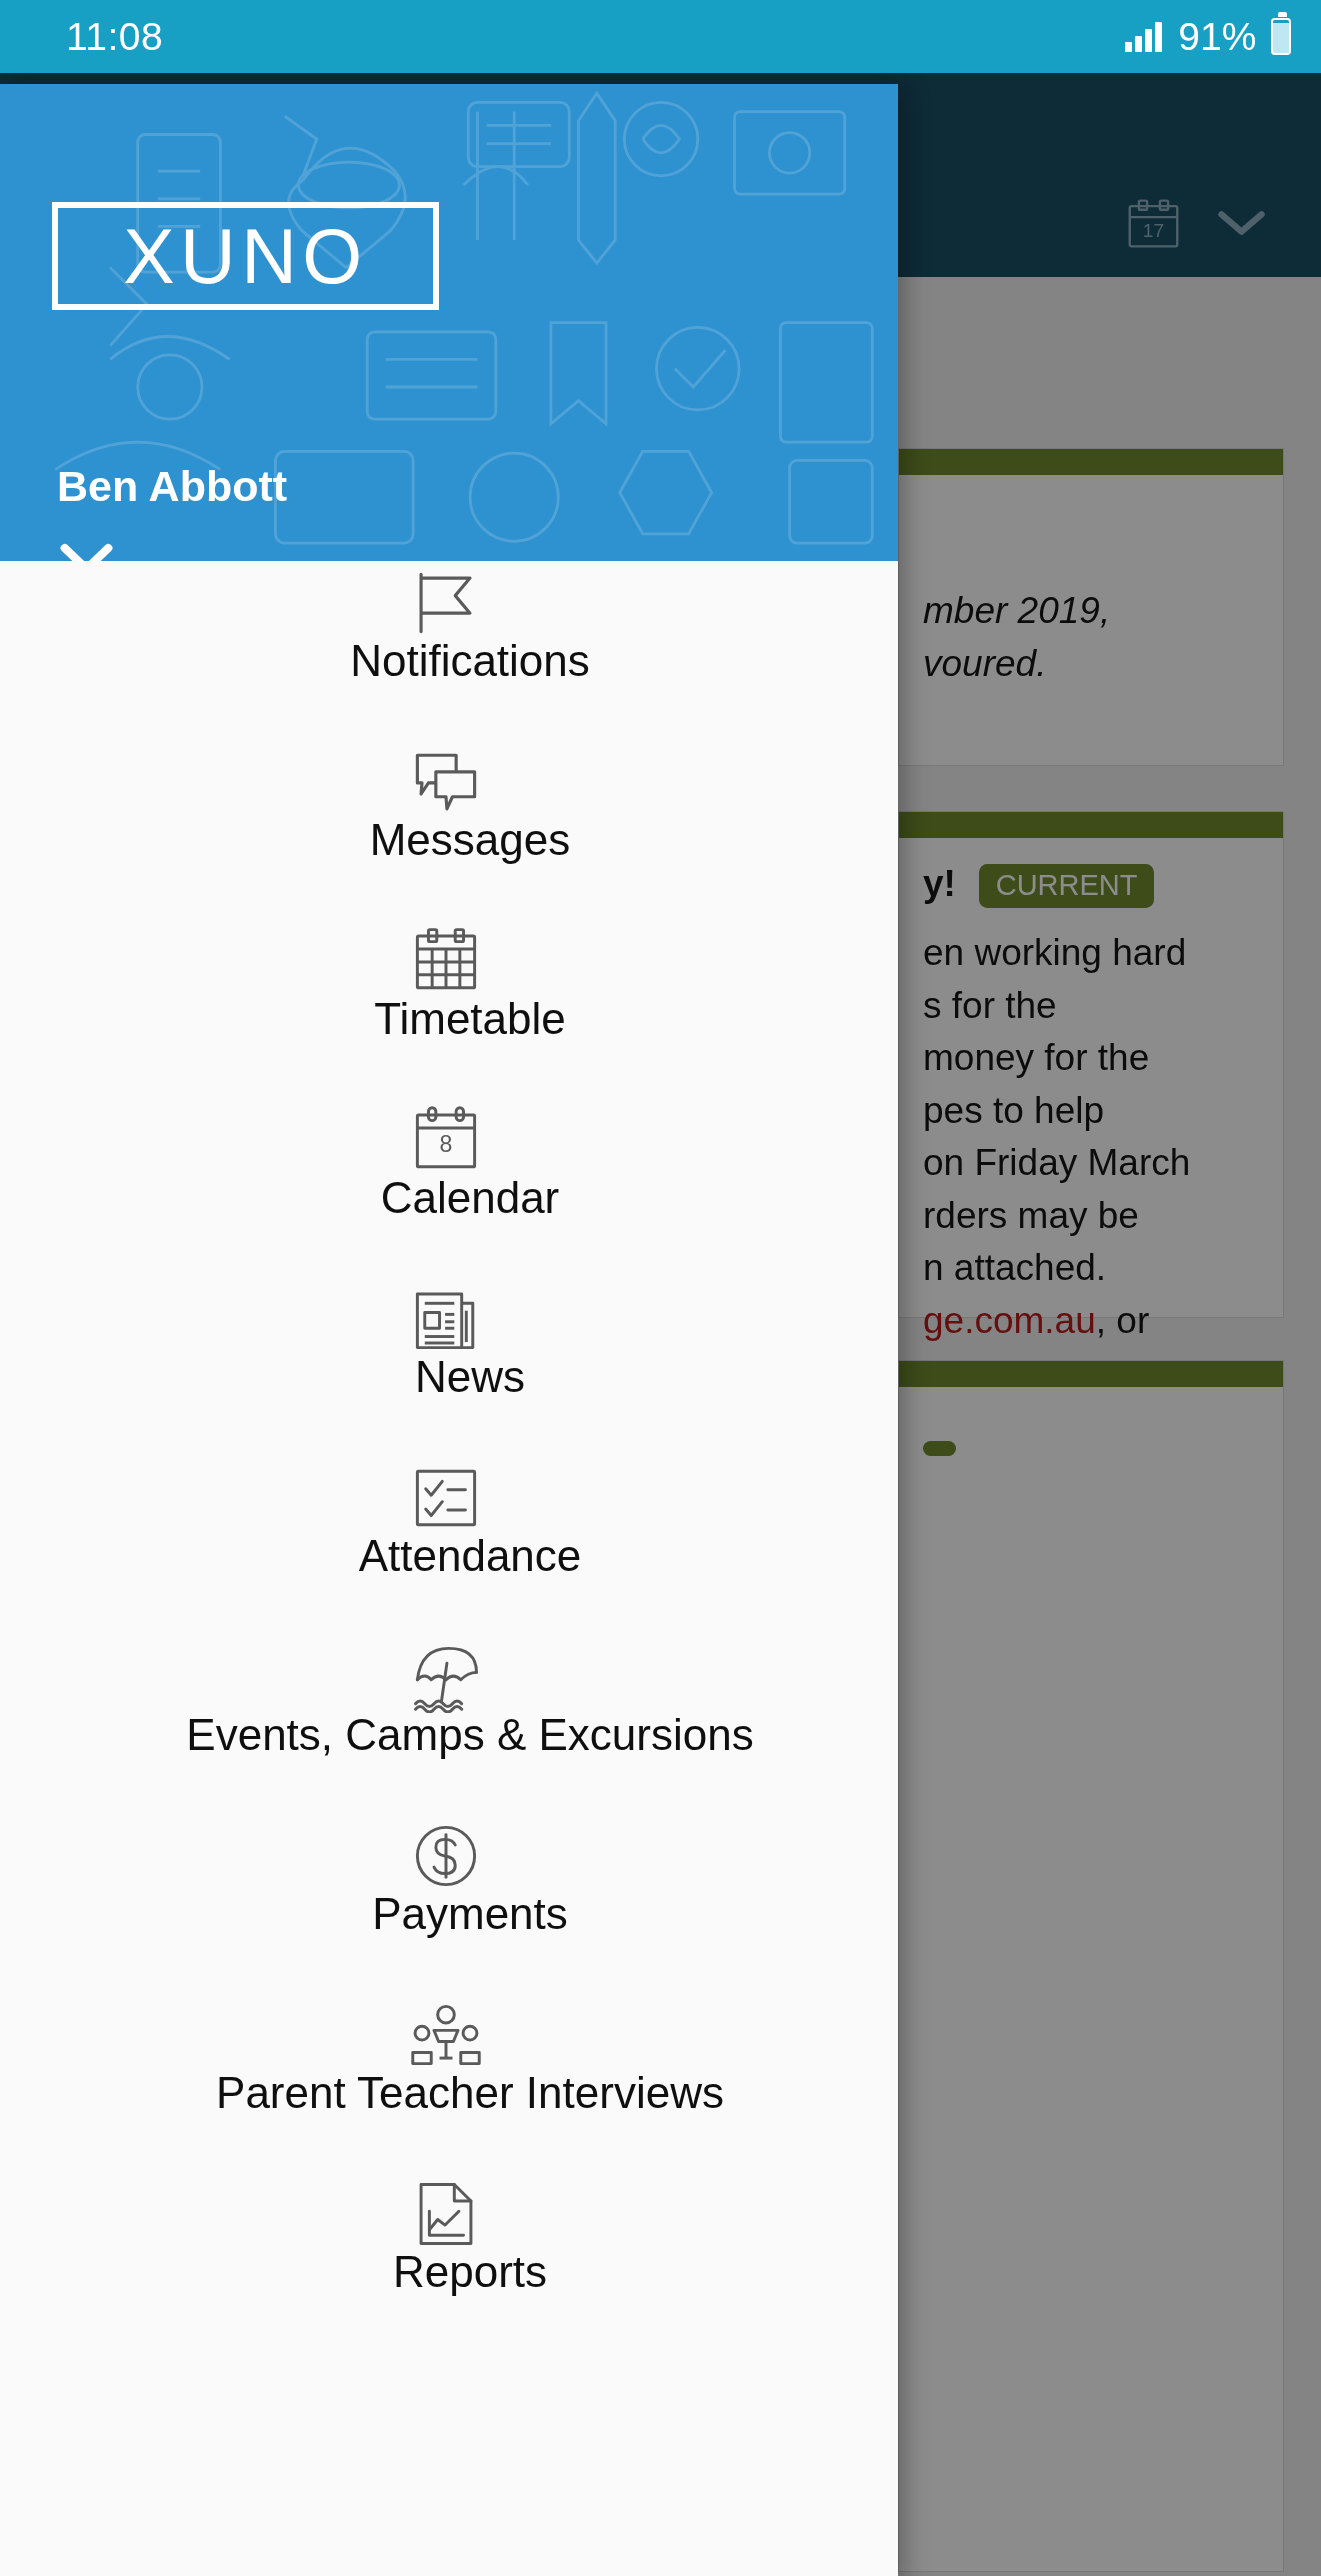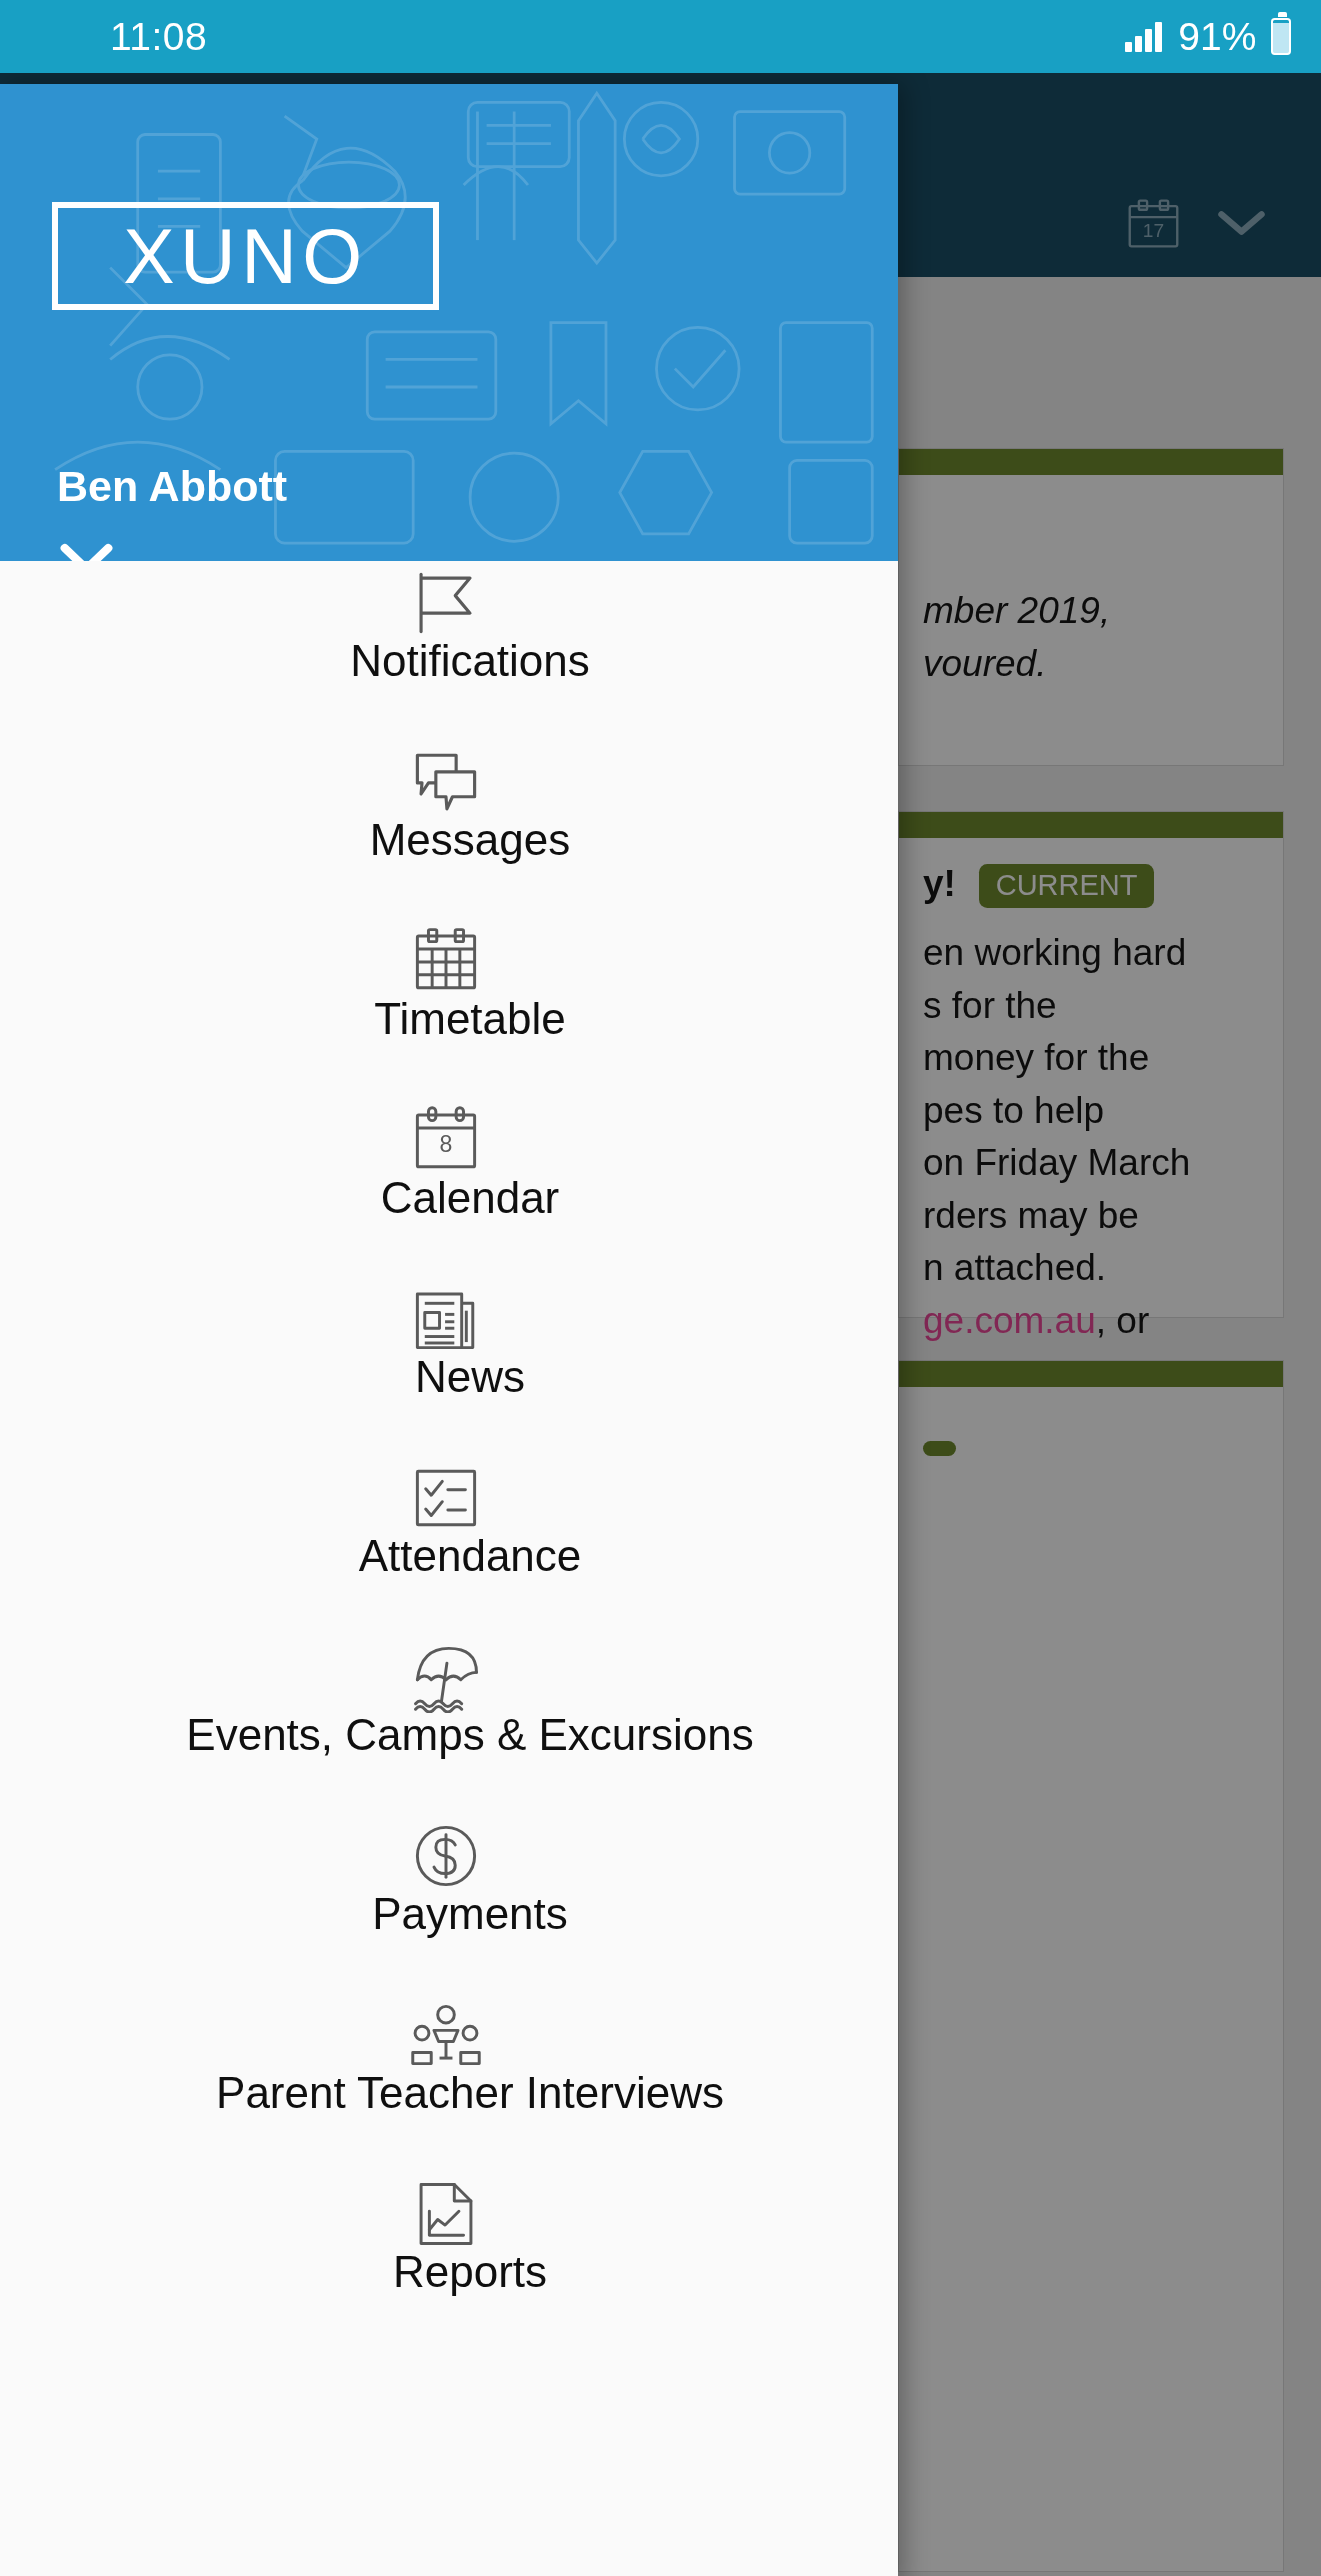--- a/index.html
+++ b/index.html
@@ -42,39 +42,39 @@
     font-size:37px; line-height:1.42; color:#171717;
     word-break:break-word;
   }
   .bg-card-body .ln { display:block; white-space:nowrap; }
   .bg-badge {
     display:inline-block; vertical-align:middle;
     background:#6f8b2e; color:#ffffff;
     border-radius:8.3px; padding:6.4px 16.5px 8.3px 16.5px;
     font-size:29px; line-height:1; margin-left:13px;
   }
-  .bg-link { color:#ec4899;margin-top:20px; }
+  .bg-link { color:#b91c1c;margin-top:20px; }
   .bg-strong { font-weight:bold; }
 
   
   #scrim {
     position:absolute; left:0; top:73px; width:1322px; height:2503px;
     background:rgba(0,0,0,0.45);
     z-index:40;
   }
 
   
   #statusbar {
     position:absolute; left:0; top:0; width:1322px; height:73px;
     background:#18a0c4; z-index:90;
     display:flex; align-items:center; justify-content:space-between;
     padding:0 31px 0 66px;
     color:#ffffff;
   }
-  #status-time { font-size:39px; letter-spacing:0.5px;margin-left:44px; }
+  #status-time { font-size:39px; letter-spacing:0.5px; }
   #status-right { display:flex; align-items:center; gap:9.2px; }
   .sig { display:flex; align-items:flex-end; gap:3.7px; height:31px; }
   .sig i { display:block; width:6.4px; background:#ffffff; border-radius:0.9px; }
   .sig i:nth-child(1){height:10px}
   .sig i:nth-child(2){height:16.5px}
   .sig i:nth-child(3){height:23px}
   .sig i:nth-child(4){height:30px}
   #status-batt-text { font-size:39px; margin-left:7.3px; }
   .batt {
     width:20px; height:37px; border:2.8px solid #ffffff; border-radius:3.7px;

